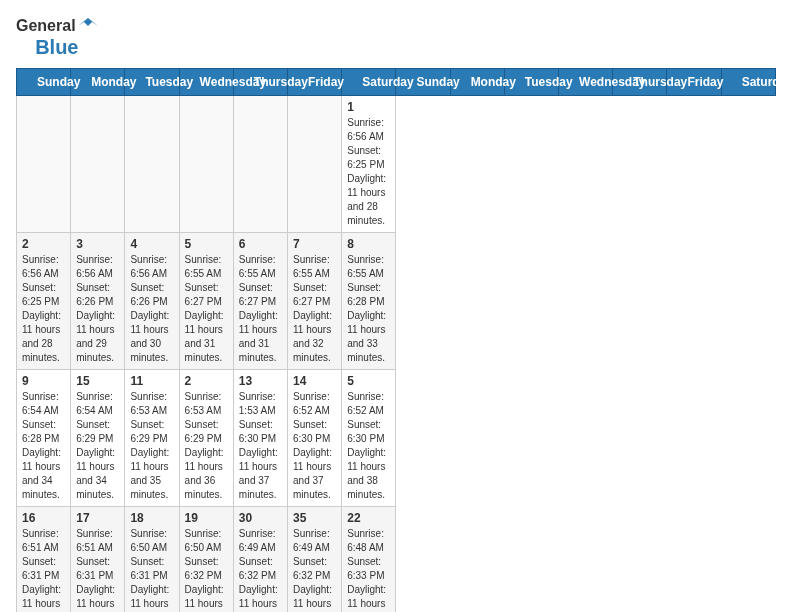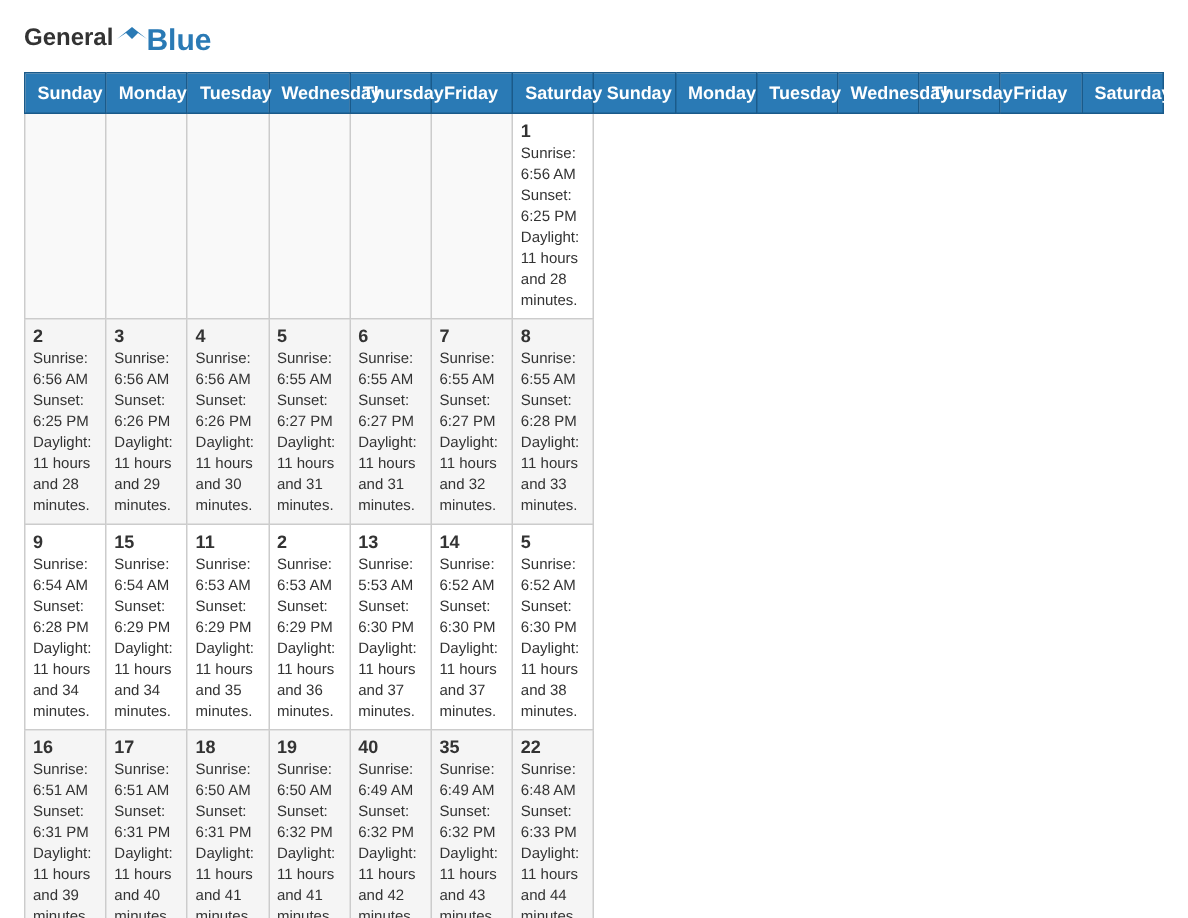--- a/index.html
+++ b/index.html
@@ -36,21 +36,21 @@
     table {
       width: 100%;
       border-collapse: collapse;
       table-layout: fixed;
     }
     th {
       background-color: #2a7ab5;
       color: #fff;
       font-size: 12px;
       font-weight: bold;
-      padding: 6px 8px;
+      padding: 6px 20px;
       text-align: left;
       border: 1px solid #1a5a8a;
     }
     td {
       border: 1px solid #ccc;
       vertical-align: top;
       padding: 4px 5px;
       height: 80px;
       background: #fff;
     }
@@ -74,21 +74,21 @@
     }
     tr:nth-child(even) td.empty {
       background-color: #f0f0f0;
     }
   </style>
 </head>
 <body>
 
 <div class="header">
   <div class="logo">
-  <div style="display:flex;flex-direction:row;align-items:flex-start;line-height:1.1">
+  <div style="display:flex;flex-direction:column;align-items:center;line-height:1.1">
     <div style="display:flex;align-items:center;gap:2px">
       <span style="font-size:16px;font-weight:bold;color:#333;">General</span>
       <svg width="20" height="20" viewBox="0 0 20 20">
         <polygon points="10,2 20,10 14,6 10,10 6,6 0,10" fill="#2a7ab5"></polygon>
       </svg>
     </div>
     <span style="font-size:20px;font-weight:bold;color:#2a7ab5;">Blue</span>
   </div>
 </div>
   <div class="title-block">
@@ -207,21 +207,21 @@
         </td>
         <td>
           <span class="day-number">2</span>
           <div class="day-info">Sunrise: 6:53 AM
 Sunset: 6:29 PM
 Daylight: 11 hours
 and 36 minutes.</div>
         </td>
         <td>
           <span class="day-number">13</span>
-          <div class="day-info">Sunrise: 5:53 AM
+          <div class="day-info">Sunrise: 1:53 AM
 Sunset: 6:30 PM
 Daylight: 11 hours
 and 37 minutes.</div>
         </td>
         <td>
           <span class="day-number">14</span>
           <div class="day-info">Sunrise: 6:52 AM
 Sunset: 6:30 PM
 Daylight: 11 hours
 and 37 minutes.</div>
@@ -257,21 +257,21 @@
 and 41 minutes.</div>
         </td>
         <td>
           <span class="day-number">19</span>
           <div class="day-info">Sunrise: 6:50 AM
 Sunset: 6:32 PM
 Daylight: 11 hours
 and 41 minutes.</div>
         </td>
         <td>
-          <span class="day-number">40</span>
+          <span class="day-number">30</span>
           <div class="day-info">Sunrise: 6:49 AM
 Sunset: 6:32 PM
 Daylight: 11 hours
 and 42 minutes.</div>
         </td>
         <td>
           <span class="day-number">35</span>
           <div class="day-info">Sunrise: 6:49 AM
 Sunset: 6:32 PM
 Daylight: 11 hours

